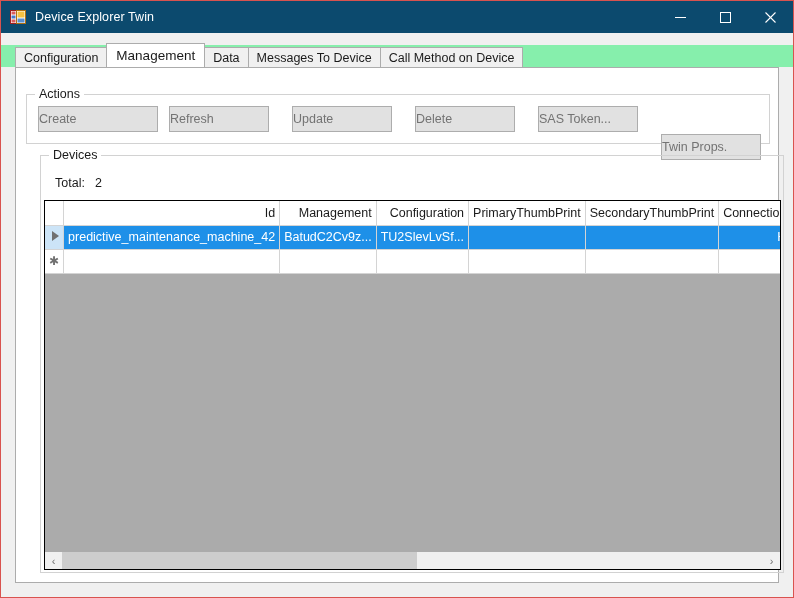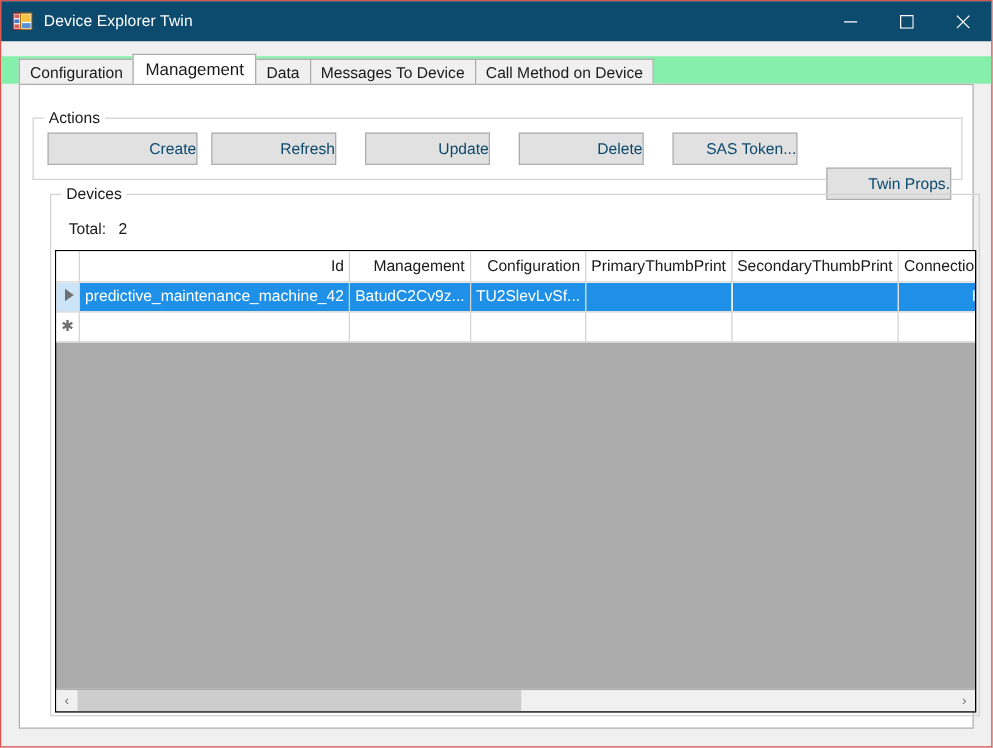--- a/index.html
+++ b/index.html
@@ -148,24 +148,24 @@
 
   
   .btn {
     position: absolute;
     height: 26px;
     box-sizing: border-box;
     background: #e1e1e1;
     border: 1px solid #adadad;
     font-family: "Liberation Sans", sans-serif;
     font-size: 12.5px;
-    color: #0c4a6e;
+    color: #737373;
     display: flex;
     align-items: center;
-    justify-content: flex-end;
+    justify-content: flex-start;
     padding: 0;
   }
 
   
   .total-row {
     position: absolute;
     left: 14px;
     top: 20px;
     font-size: 12.5px;
     color: #1a1a1a;

